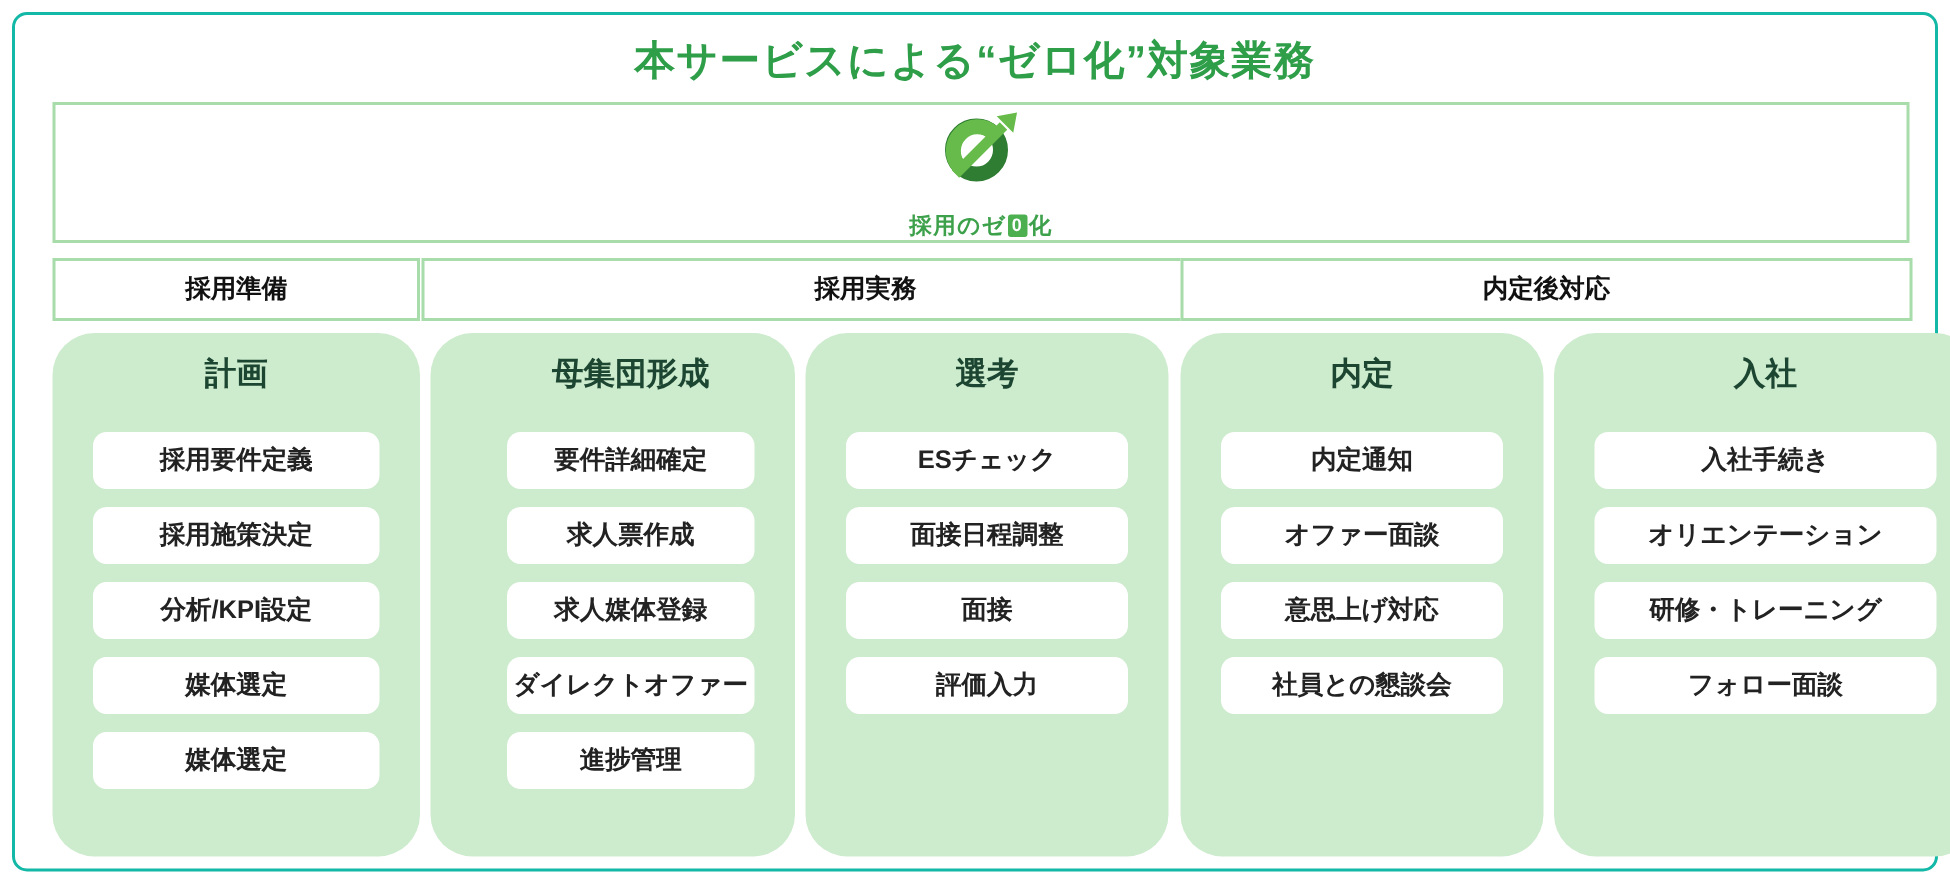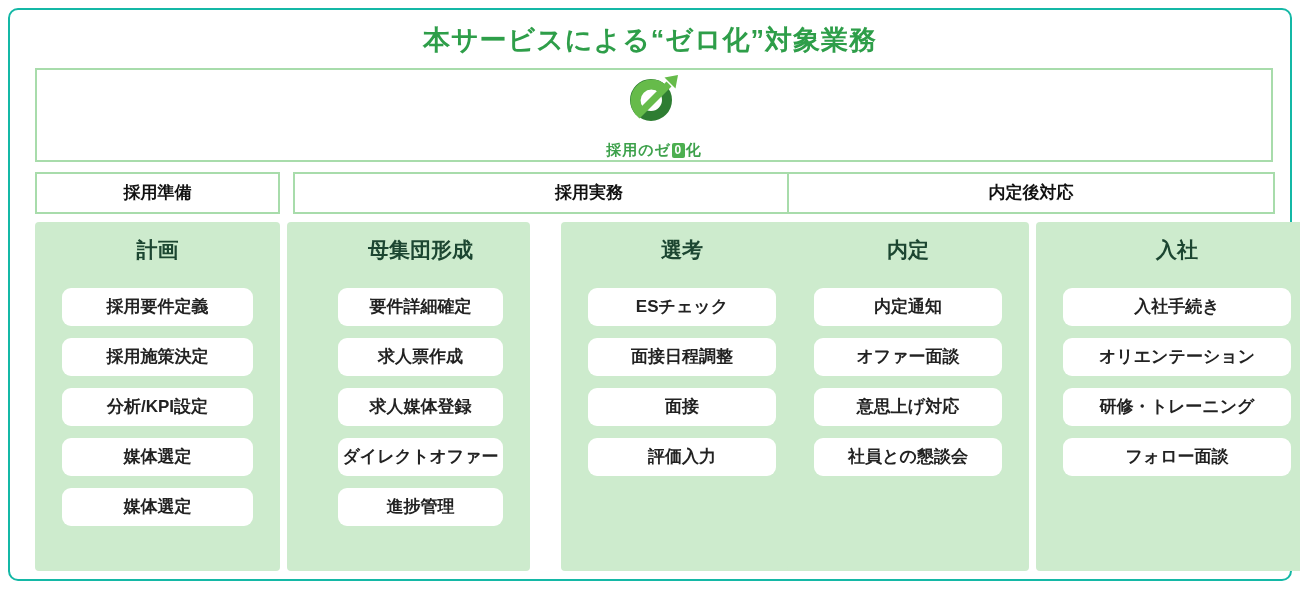--- a/index.html
+++ b/index.html
@@ -66,33 +66,33 @@
     height: 42px;
     border: 2px solid #a8dcab;
     background: #ffffff;
     text-align: center;
     line-height: 38px;
     font-size: 17px;
     font-weight: bold;
     color: #111111;
   }
   .phase-1 { left: 25px;  width: 245px; }
-  .phase-2 { left: 283px; width: 592px; }
+  .phase-2 { left: 271px; width: 592px; }
   .phase-3 { left: 777px; width: 488px; }
   .column {
     position: absolute;
     top: 212px;
     height: 349px;
     background: #cdebcd;
-    border-radius: 4px;
+    border-radius: 28px;
     padding-top: 14px;
   }
   .col-1 { left: 25px;   width: 245px; }
   .col-2 { left: 277px;  width: 243px; padding-left: 24px; }
-  .col-3 { left: 551px;  width: 242px; }
+  .col-3 { left: 527px;  width: 242px; }
   .col-4 { left: 777px;  width: 242px; }
   .col-5 { left: 1026px; width: 282px; }
   .col-header {
     text-align: center;
     font-size: 21px;
     font-weight: bold;
     color: #1c4631;
     line-height: 28px;
     margin-bottom: 24px;
   }

